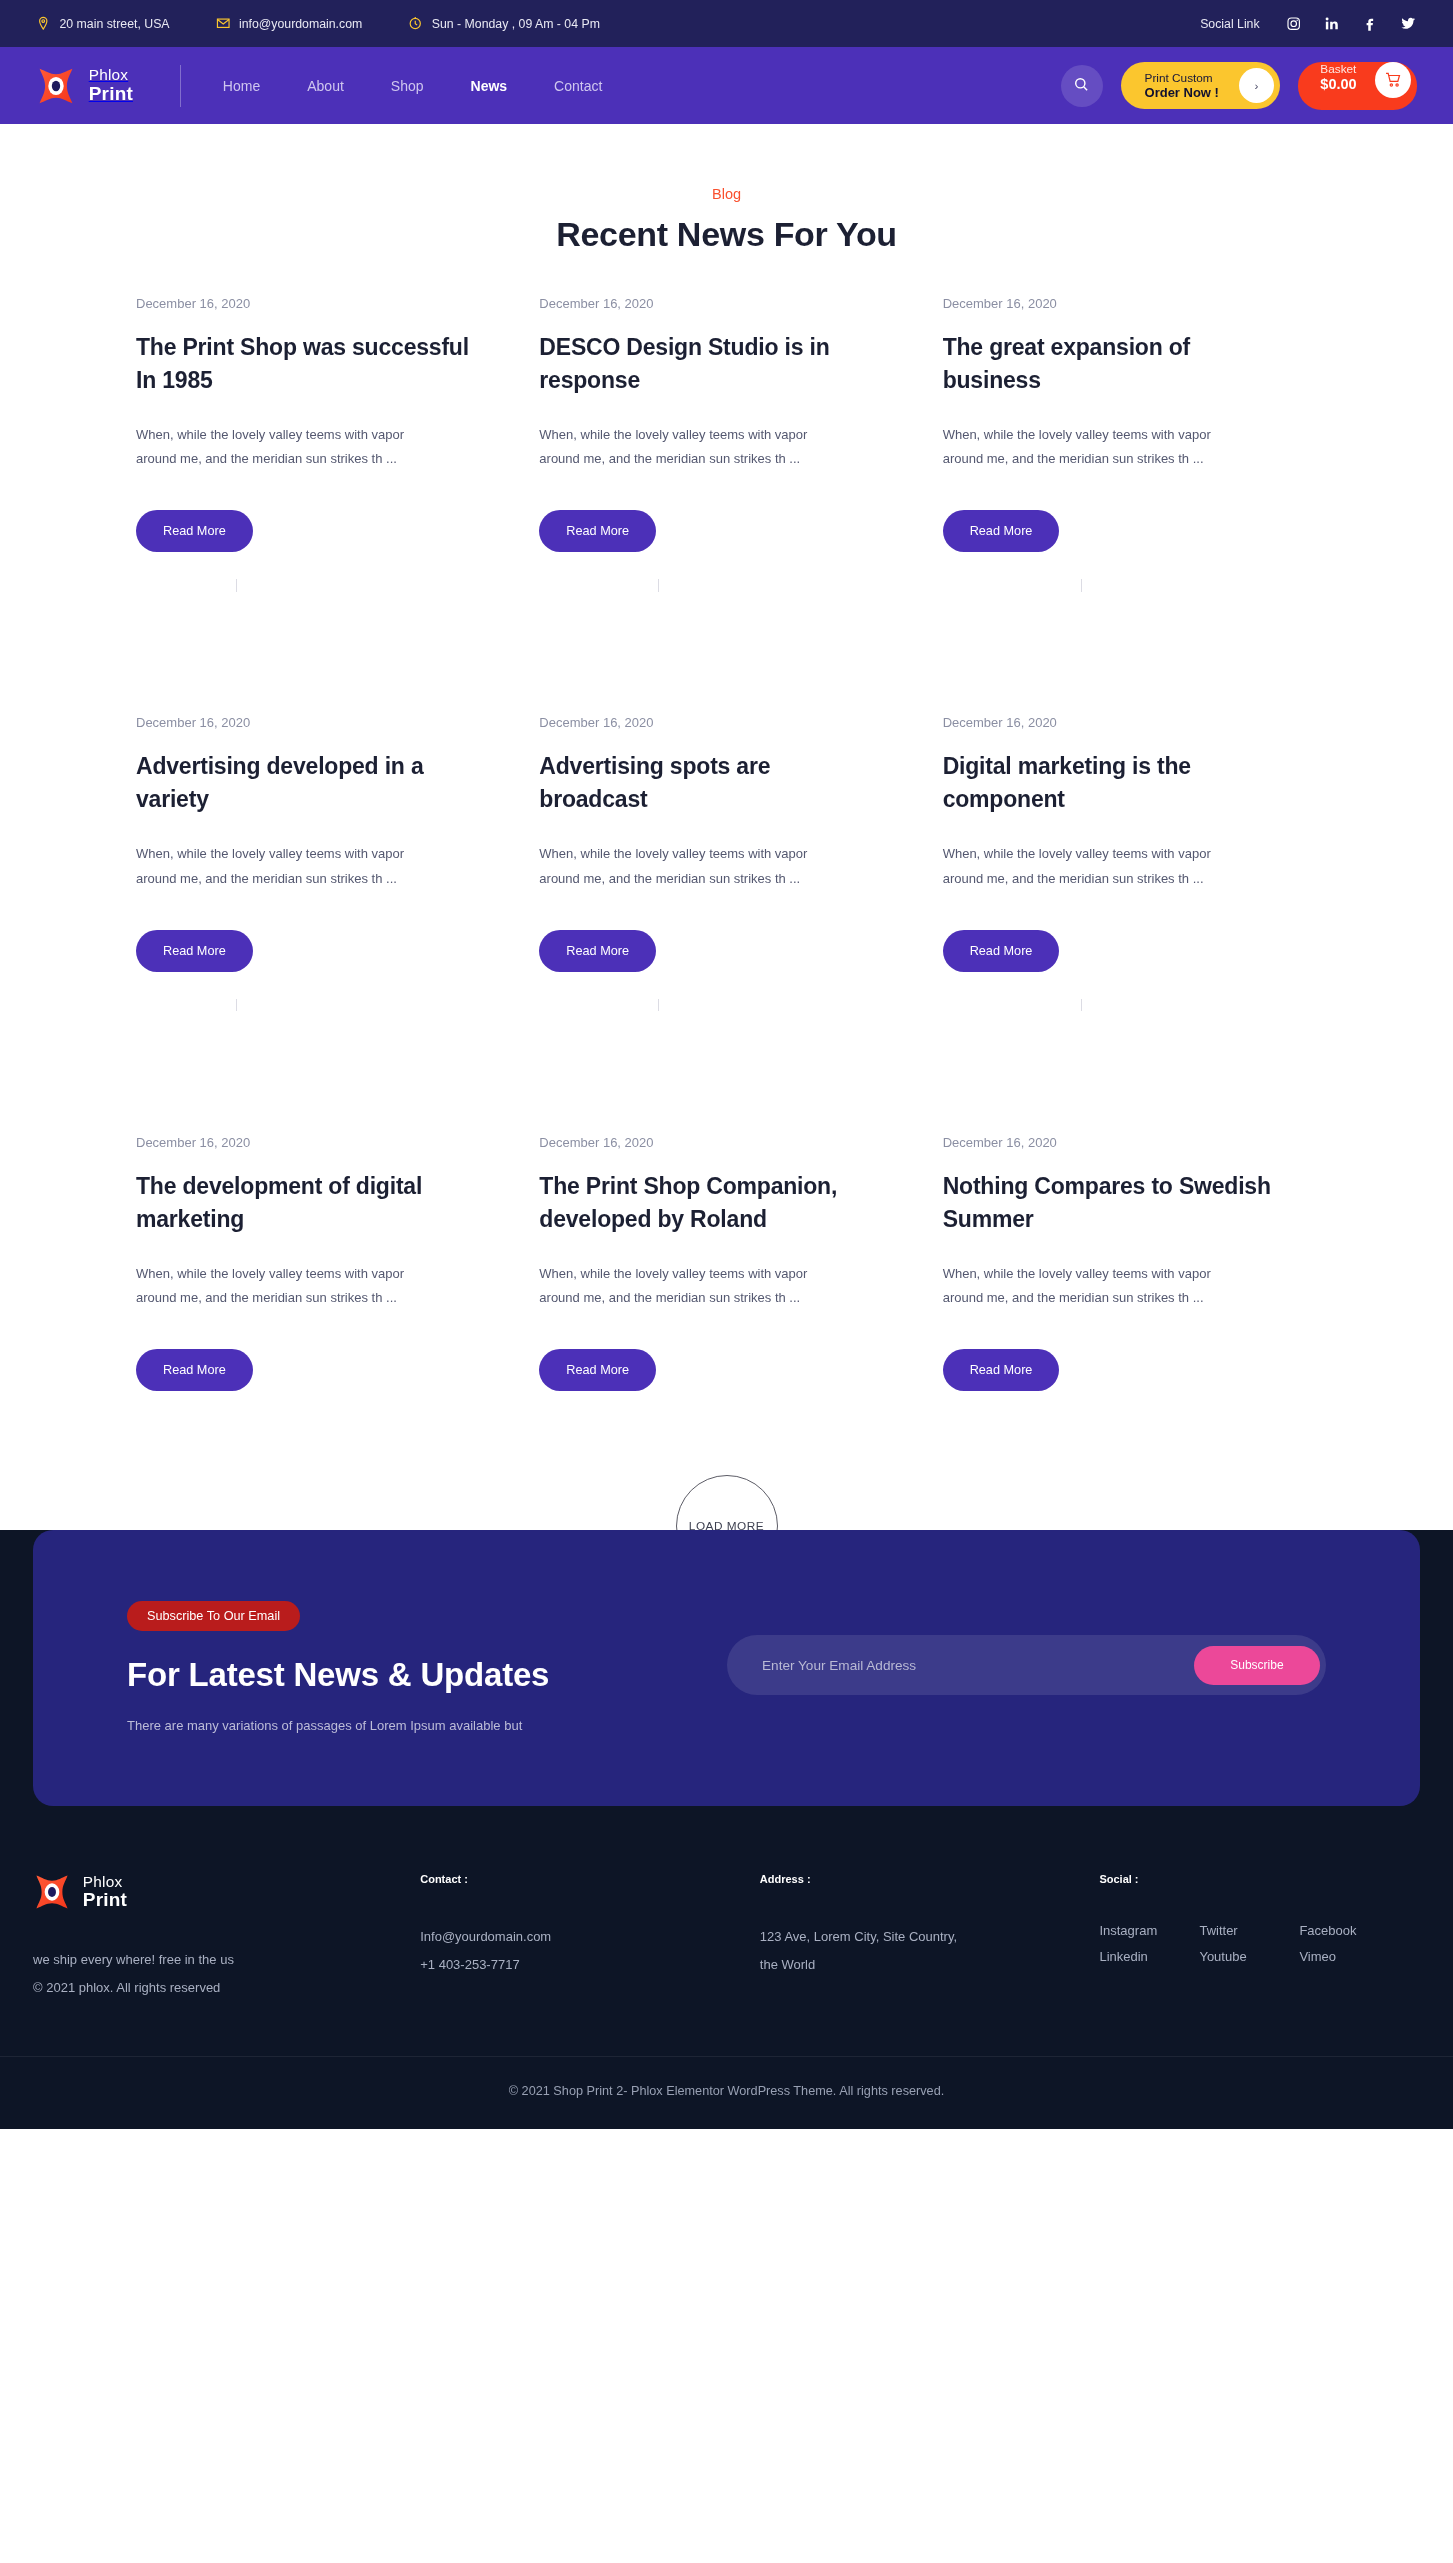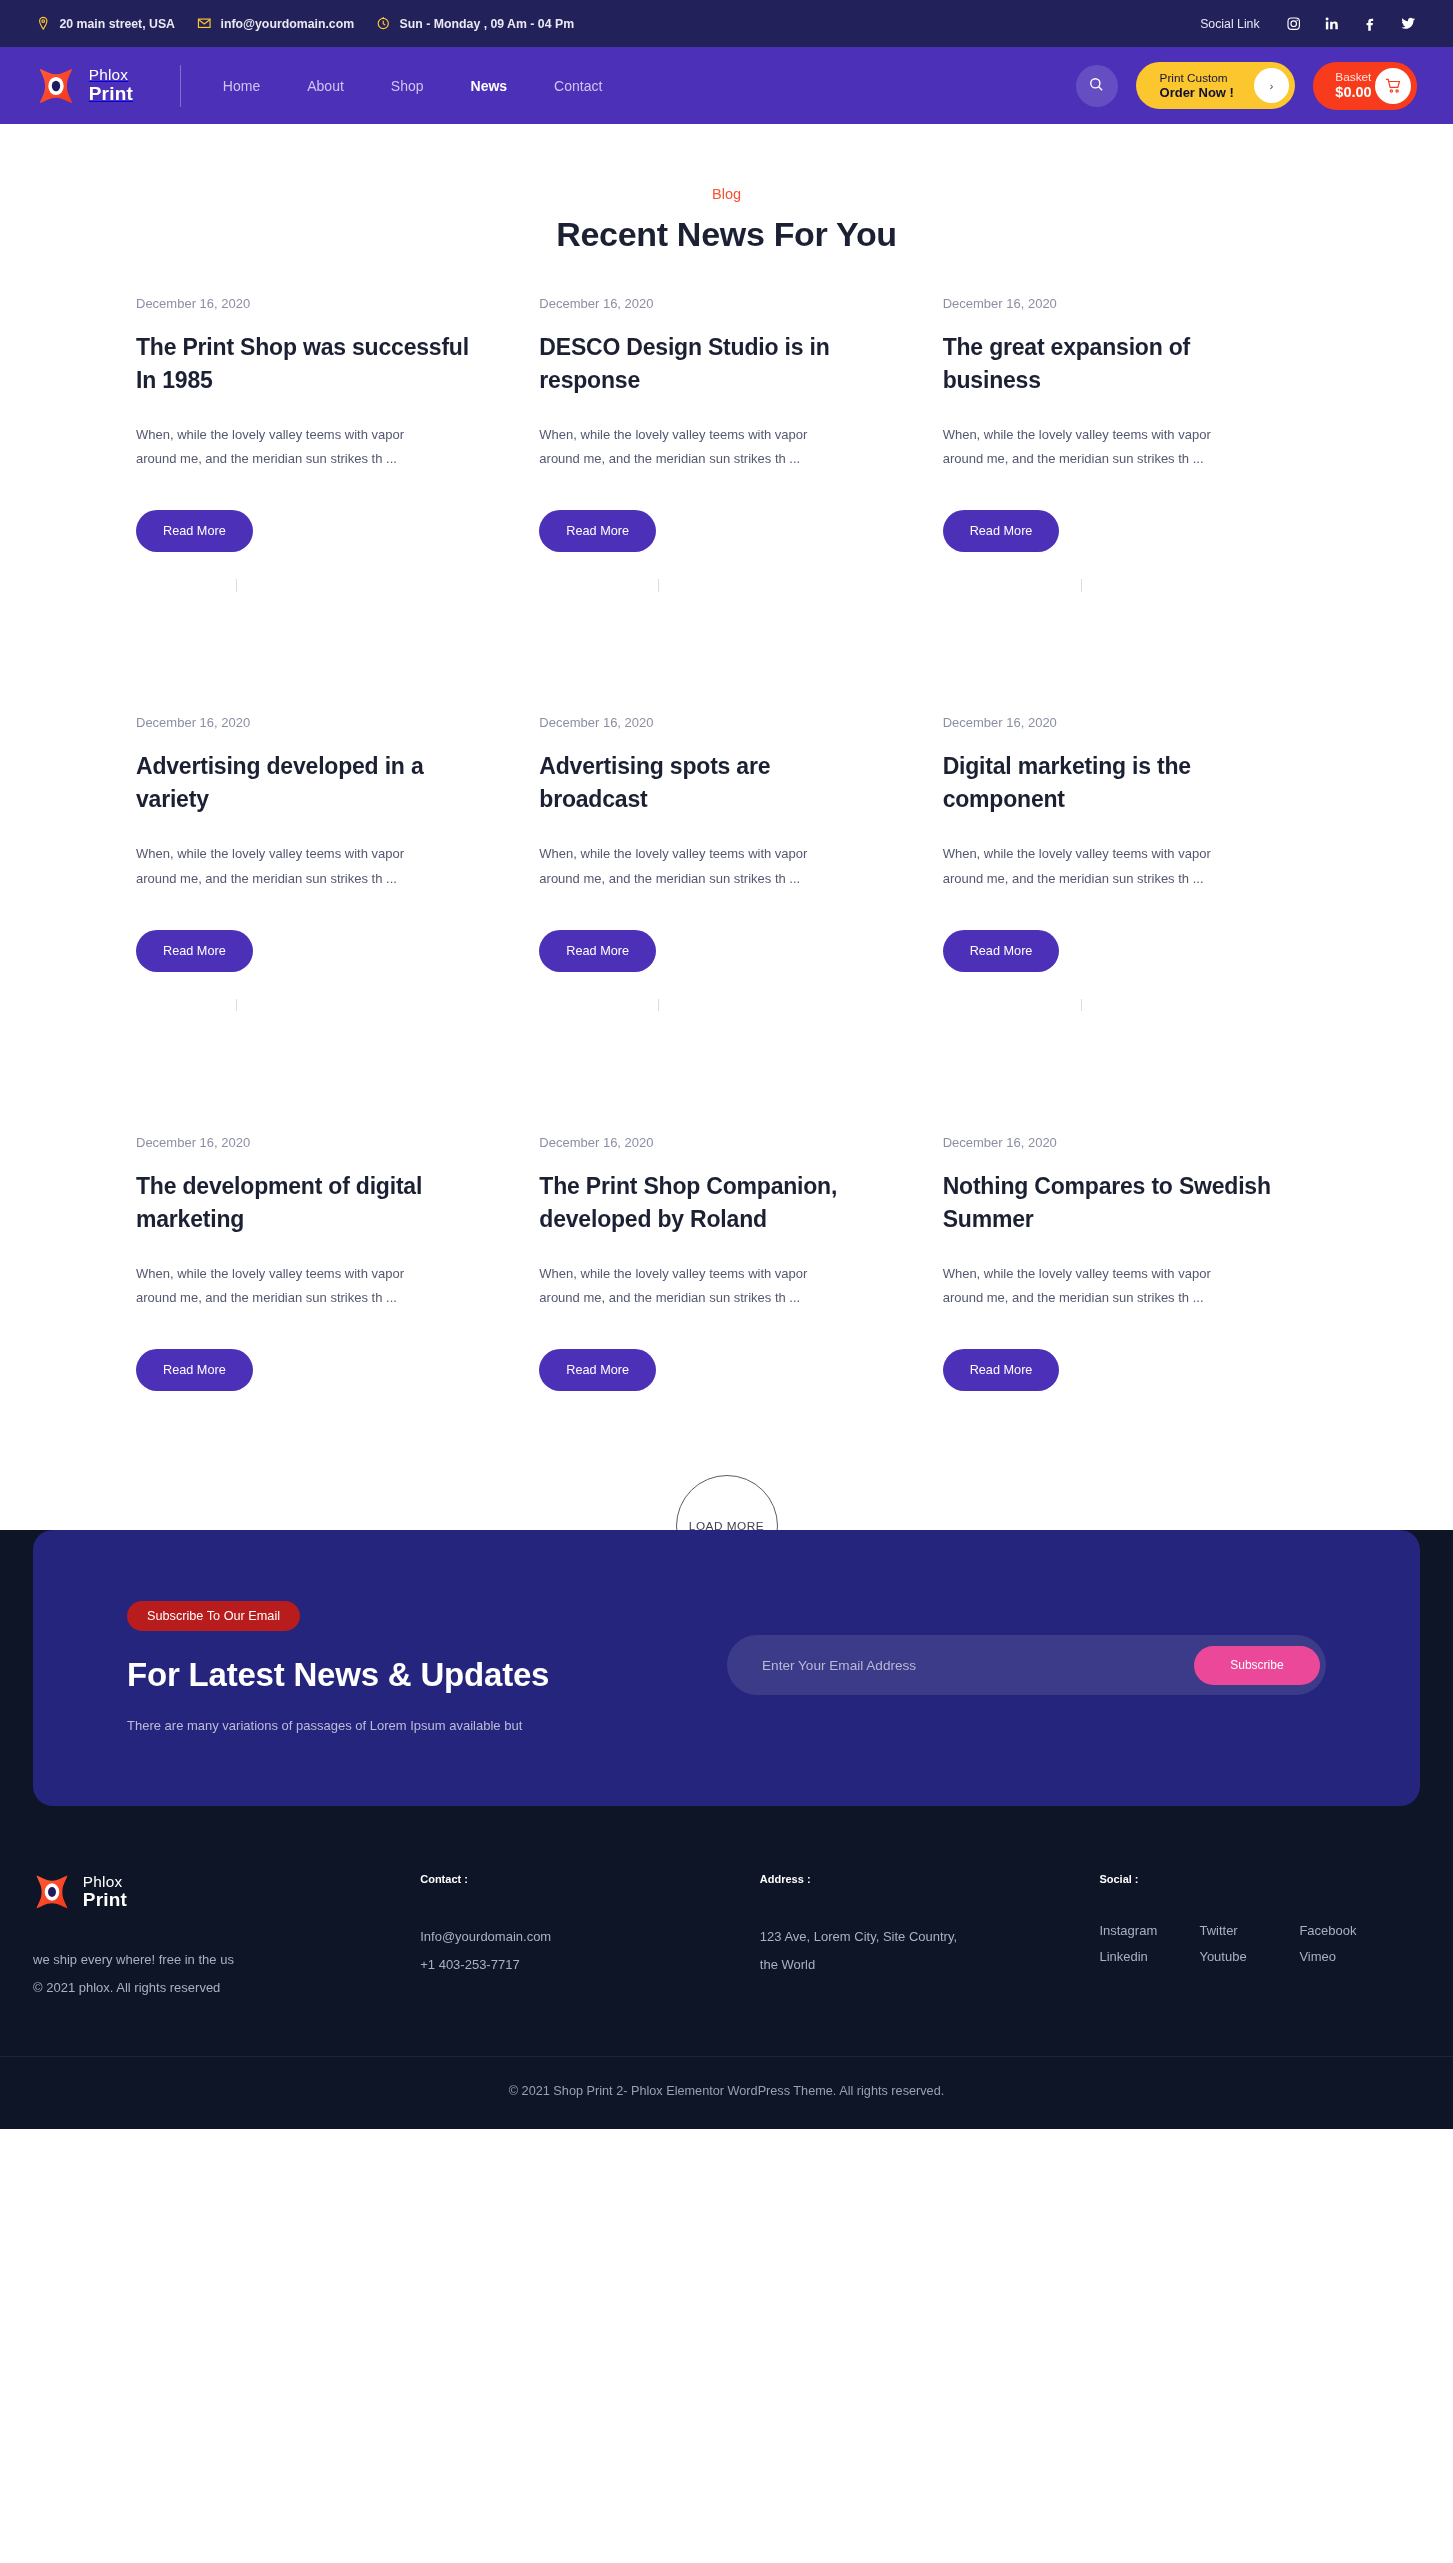--- a/index.html
+++ b/index.html
@@ -14,21 +14,21 @@
   
   .topbar {
     height:47px;
     background:#22215a;
     display:flex;
     align-items:center;
     padding:0 36px;
     font-size:12.3px;
     color:#e9e9f3;
   }
-  .topbar-left { display:flex; align-items:flex-end; gap:22px;font-weight:bold; }
+  .topbar-left { display:flex; align-items:flex-end; gap:46px; }
   .tb-item { display:flex; align-items:center; gap:9px; white-space:nowrap; }
   .tb-item .ic { width:14.5px; height:14.5px; display:block; flex:none; }
   .topbar-right { margin-left:auto; display:flex; align-items:center; gap:20px; }
   .social-link-label { font-size:12.3px; color:#e9e9f3; margin-right:5.4px;margin-left:27px; }
   .tb-soc { width:18px; height:18px; display:flex; align-items:center; justify-content:center; color:#fff; }
   .tb-soc svg { display:block; }
 
   
   .header {
     height:77px;
@@ -64,21 +64,21 @@
   .cta-yellow .lines { line-height:1.2; text-align:left; }
   .cta-yellow .l1 { font-size:11.8px; color:#17173a; }
   .cta-yellow .l2 { font-size:13px; color:#101030; font-weight:700; }
   .cta-circle {
     width:35px; height:35px; border-radius:50%; background:#fff;
     display:flex; align-items:center; justify-content:center;
     font-size:11.8px; color:#4a4a66;
   }
   .cta-red {
     height:48px; border-radius:23.6px; background:#f93b1d;
-    display:flex; align-items:center; padding:0 6.4px 0 22px; gap:3px;
+    display:flex; padding:0 6.4px 0 22px; gap:18px;
     cursor:pointer; border:none;
   }
   .cta-red .lines { line-height:1.2; text-align:left; }
   .cta-red .l1 { font-size:11.8px; color:#ffe7e1; }
   .cta-red .l2 { font-size:14.5px; color:#fff; font-weight:700; }
   .cart-circle {
     width:36px; height:36px; border-radius:50%; background:#fff;
     display:flex; align-items:center; justify-content:center;
   }
 

